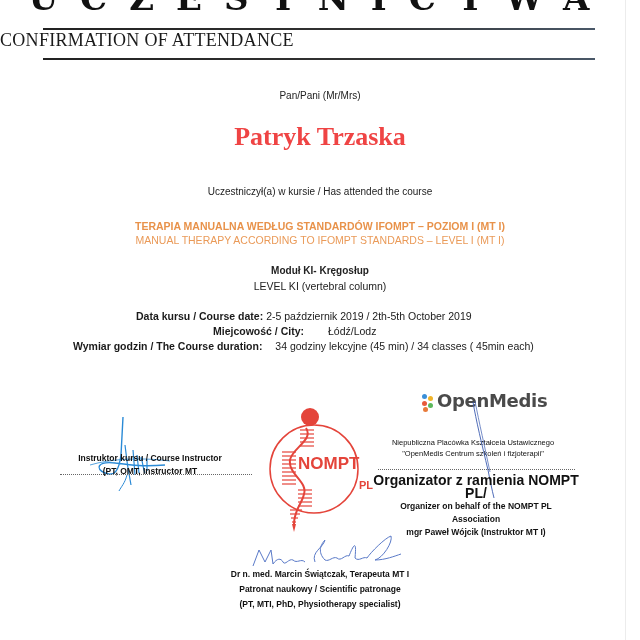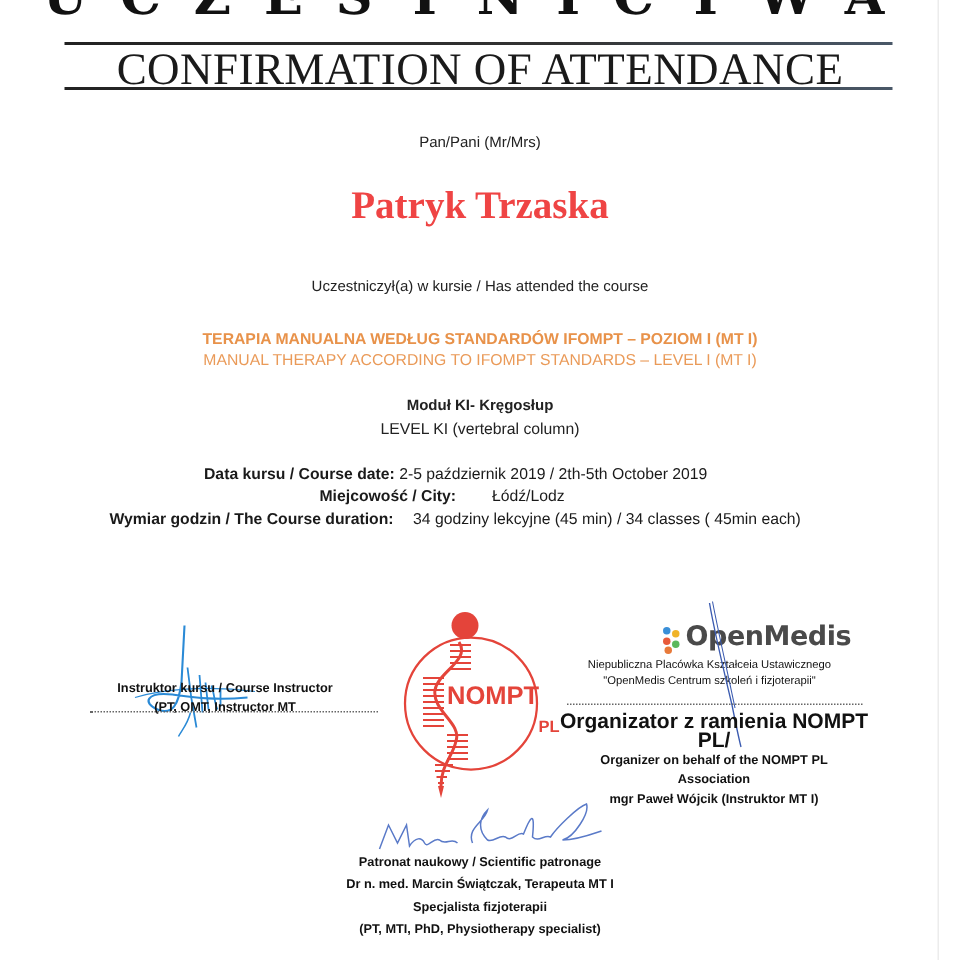--- a/index.html
+++ b/index.html
@@ -16,22 +16,22 @@
       font-family: "DejaVu Serif", serif; font-weight: bold;
       font-size: 34px; letter-spacing: 22px; color: #111;
       text-align: center; white-space: nowrap;
     }
     .rule {
       left: 43px; width: 552px; height: 2px;
       background: linear-gradient(90deg, #222 0%, #333 60%, #4a5868 100%);
     }
     .subtitle {
       left: 0; width: 640px; top: 30px;
-      font-family: "Liberation Serif", serif; font-size: 30px;
-      color: #1a1a1a; text-align: center; letter-spacing: 0.3px;
+      font-family: "Liberation Serif", serif; font-size: 18px;
+      color: #1a1a1a; letter-spacing: 0.3px;
     }
     .small { font-size: 10px; color: #222; }
     .name {
       left: 0; width: 640px; top: 122px;
       font-family: "Liberation Serif", serif; font-weight: bold;
       font-size: 26px; color: #ef4444; text-align: center;
     }
     .orange-b { font-size: 10.5px; color: #e8924a; font-weight: bold; }
     .orange { font-size: 10.5px; color: #ea9a58; }
     .bold { font-weight: bold; }
@@ -68,21 +68,21 @@
 </div>
 <div class="abs line-text" style="left:213px;top:325px;">
   <span class="bold">Miejcowość / City:</span>
   <span style="margin-left:21px;">Łódź/Lodz</span>
 </div>
 <div class="abs line-text" style="left:73px;top:340px;">
   <span class="bold">Wymiar godzin / The Course duration:</span>
   <span style="margin-left:10px;">34 godziny lekcyjne (45 min) / 34 classes ( 45min each)</span>
 </div>
 
-<div class="abs" style="left:440px;top:390px;width:110px;height:26px;margin-top:24px;">
+<div class="abs" style="left:420px;top:390px;width:110px;height:26px;">
   <div class="om-dots" style="left:2px;top:4px;width:14px;height:18px;">
     <span style="left:0;top:0;background:#3a8fd8;"></span>
     <span style="left:6px;top:2px;background:#f0b429;"></span>
     <span style="left:0;top:7px;background:#e85a3a;"></span>
     <span style="left:6px;top:9px;background:#5cb85c;"></span>
     <span style="left:1px;top:13px;background:#e87a3a;"></span>
   </div>
   <span class="abs" style="left:17px;top:0;font-size:18px;font-weight:bold;color:#4a4a4a;font-family:'DejaVu Sans',sans-serif;letter-spacing:-0.3px;">OpenMedis</span>
 </div>
 
@@ -150,17 +150,16 @@
   </svg>
   <div class="abs" style="left:36px;top:52px;font-size:17px;font-weight:bold;color:#e4443a;">NOMPT</div>
   <div class="abs" style="left:57px;top:77px;font-size:11px;font-weight:bold;color:#e4443a;padding-left:40px;">PL</div>
 </div>
 
 <svg class="abs" style="left:245px;top:532px;" width="160" height="40">
   <path d="M8,34 L14,18 L20,30 L26,18 L28,32 C32,26 36,26 38,30 C40,34 44,26 48,28 C52,32 56,26 60,30" stroke="#5a7ac8" stroke-width="1" fill="none"></path>
   <path d="M70,30 C66,20 78,16 80,8 C76,12 72,20 80,28 C84,30 88,24 92,26 C96,30 100,22 104,24 C108,14 112,6 110,26 C114,30 118,24 122,26 C126,20 140,6 146,4 C148,10 138,26 130,28 C140,28 150,24 156,22" stroke="#5a7ac8" stroke-width="1" fill="none"></path>
 </svg>
 <div class="abs sig-text" style="left:180px;width:280px;top:567px;font-size:8.5px;line-height:15px;">
+  <div class="bold">Dr n. med. Marcin Świątczak, Terapeuta MT I</div>
   <div class="bold">Patronat naukowy / Scientific patronage</div>
-  <div class="bold">Dr n. med. Marcin Świątczak, Terapeuta MT I</div>
-  <div class="bold">Specjalista fizjoterapii</div>
   <div class="bold">(PT, MTI, PhD, Physiotherapy specialist)</div>
 </div>
 
 </body></html>

